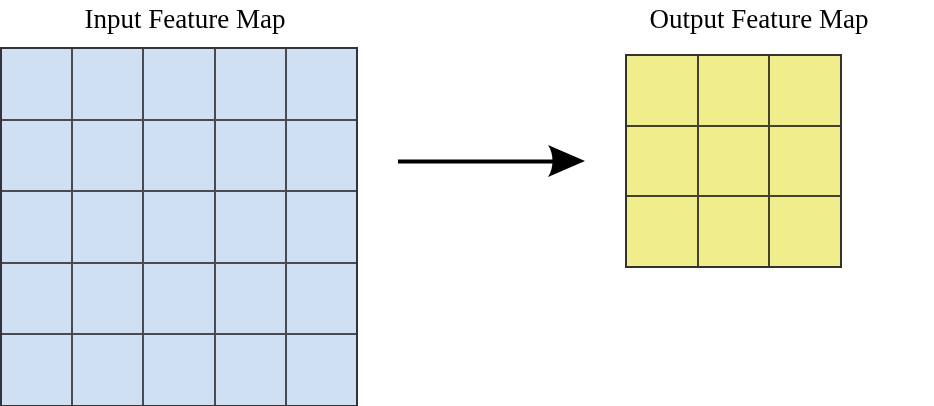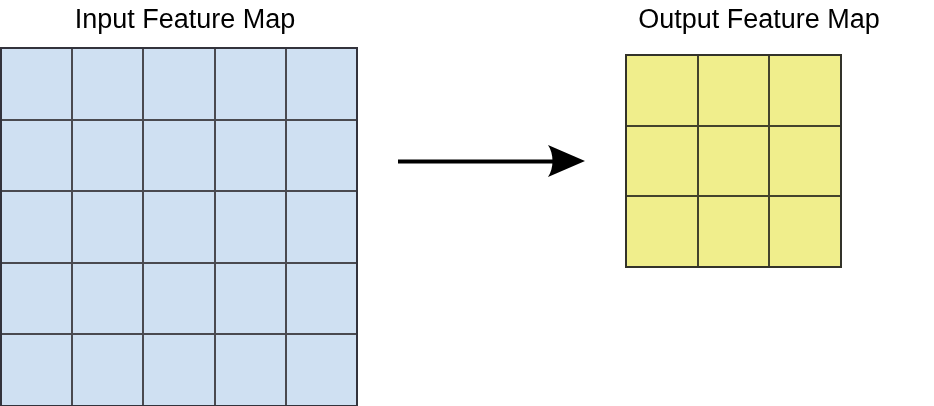--- a/index.html
+++ b/index.html
@@ -6,21 +6,21 @@
     margin: 0;
     padding: 0;
     background: #ffffff;
   }
   #canvas {
     position: relative;
     width: 934px;
     height: 406px;
     background: #ffffff;
     overflow: hidden;
-    font-family: Liberation Sans, sans-serif;
+    font-family: Liberation Serif, serif;
   }
 
   .title {
     position: absolute;
     top: 2px;
     font-size: 27px;
     line-height: 34px;
     color: #000000;
     white-space: nowrap;
     text-align: center;

